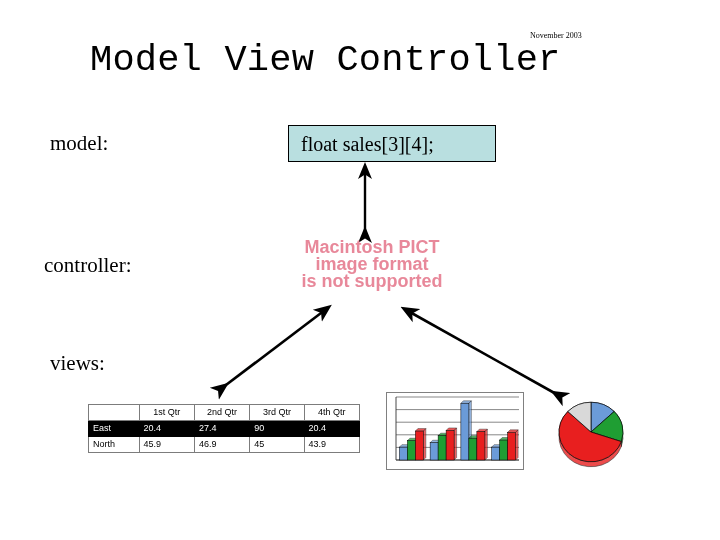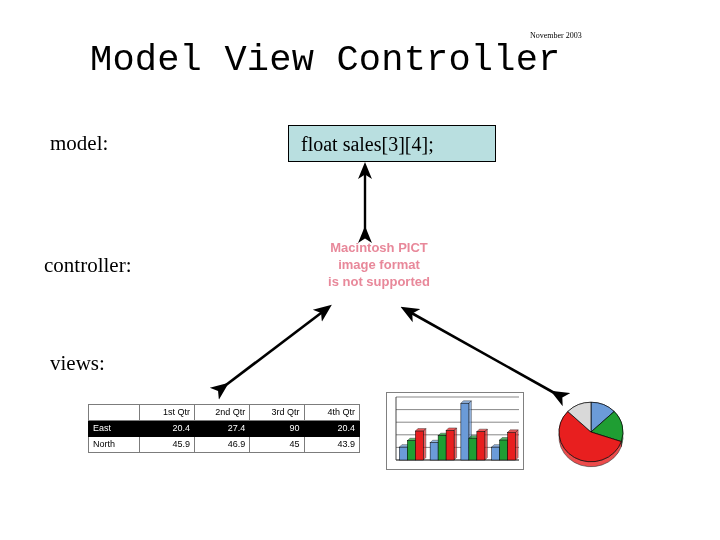--- a/index.html
+++ b/index.html
@@ -75,26 +75,26 @@
     font-family: "Liberation Serif", serif;
     font-size: 20px;
     line-height: 26px;
     color: #000000;
     white-space: nowrap;
   }
 
   
   #pict-placeholder {
     position: absolute;
-    left: 294px;
+    left: 287px;
     top: 239px;
     width: 170px;
     text-align: center;
     font-family: "Liberation Sans", sans-serif;
-    font-size: 13px;
+    font-size: 18px;
     font-weight: bold;
     line-height: 17px;
     color: #e8889a;
   }
   #pict-placeholder div { white-space: nowrap; }
 
   
   .arrow-svg {
     position: absolute;
     overflow: visible;
@@ -121,21 +121,20 @@
     height: 13px;
     font-weight: normal;
     color: #000000;
     background: #ffffff;
   }
   #table-view .rowhead {
     text-align: left;
     width: 48px;
   }
   #table-view .num {
-    text-align: right;
     width: 56px;
   }
   #table-view tr.highlight td {
     background: #000000;
     color: #ffffff;
     border-color: #000000;
   }
 
   
   #bar-chart-view {

